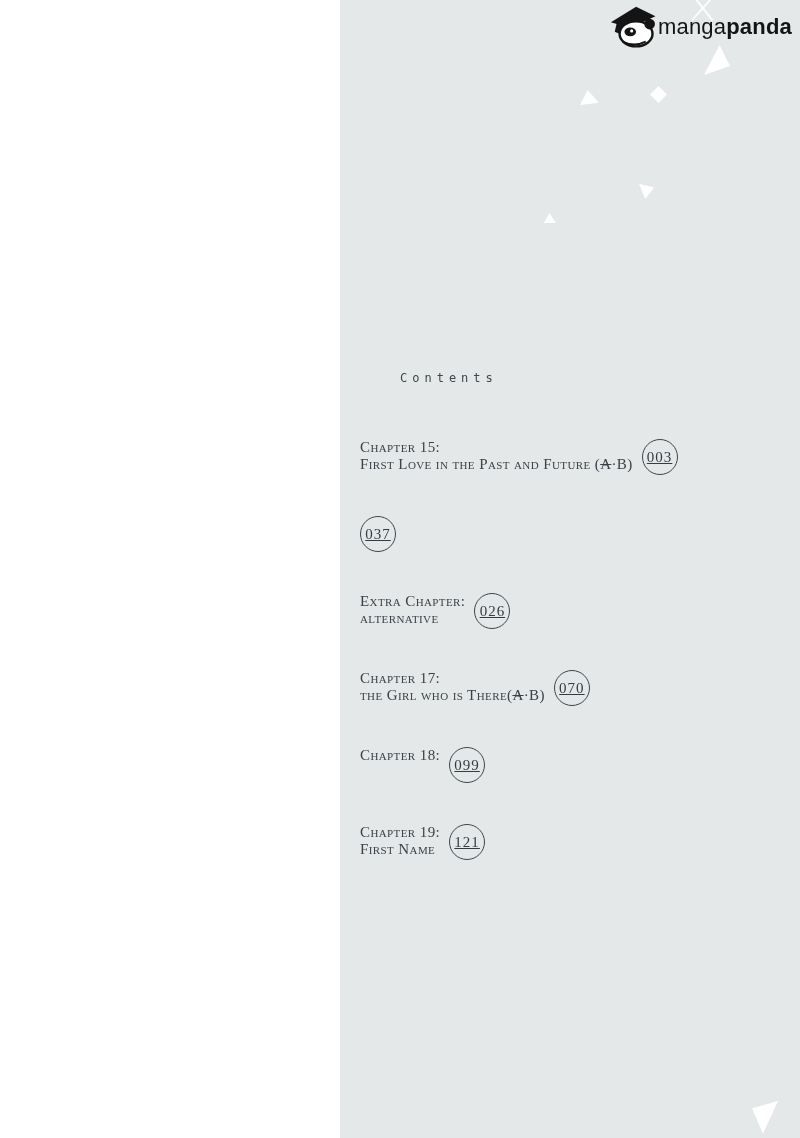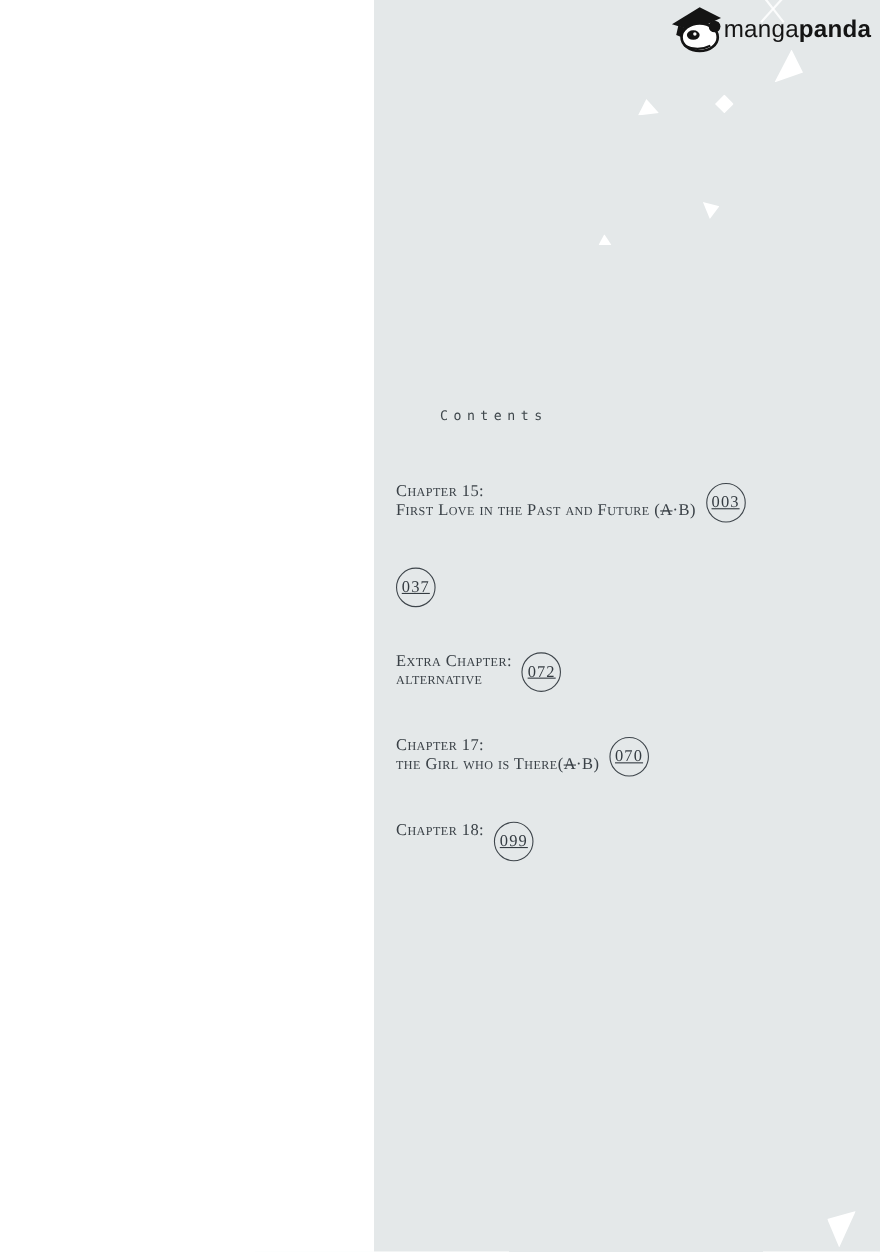--- a/index.html
+++ b/index.html
@@ -95,35 +95,44 @@
         <div class="page-circle">
           <span>037</span>
         </div>
       </div>
       <div class="entry">
         <div class="entry-text">
           <div class="entry-label">Extra Chapter:</div>
           <div class="entry-title"><span>alternative</span></div>
         </div>
         <div class="page-circle">
-          <span>072</span>
+          <span>026</span>
         </div>
       </div>
       <div class="entry">
         <div class="entry-text">
           <div class="entry-label">Chapter 17:</div>
           <div class="entry-title"><span>the Girl who is There(</span><span class="strike">A</span><span>·B)</span></div>
         </div>
         <div class="page-circle">
           <span>070</span>
         </div>
       </div>
       <div class="entry">
         <div class="entry-text">
           <div class="entry-label">Chapter 18:</div>
         </div>
         <div class="page-circle">
           <span>099</span>
         </div>
       </div>
+      <div class="entry">
+        <div class="entry-text">
+          <div class="entry-label">Chapter 19:</div>
+          <div class="entry-title"><span>First Name</span></div>
+        </div>
+        <div class="page-circle">
+          <span>121</span>
+        </div>
+      </div>
     </div>
 
 </div>
 
 </body></html>

